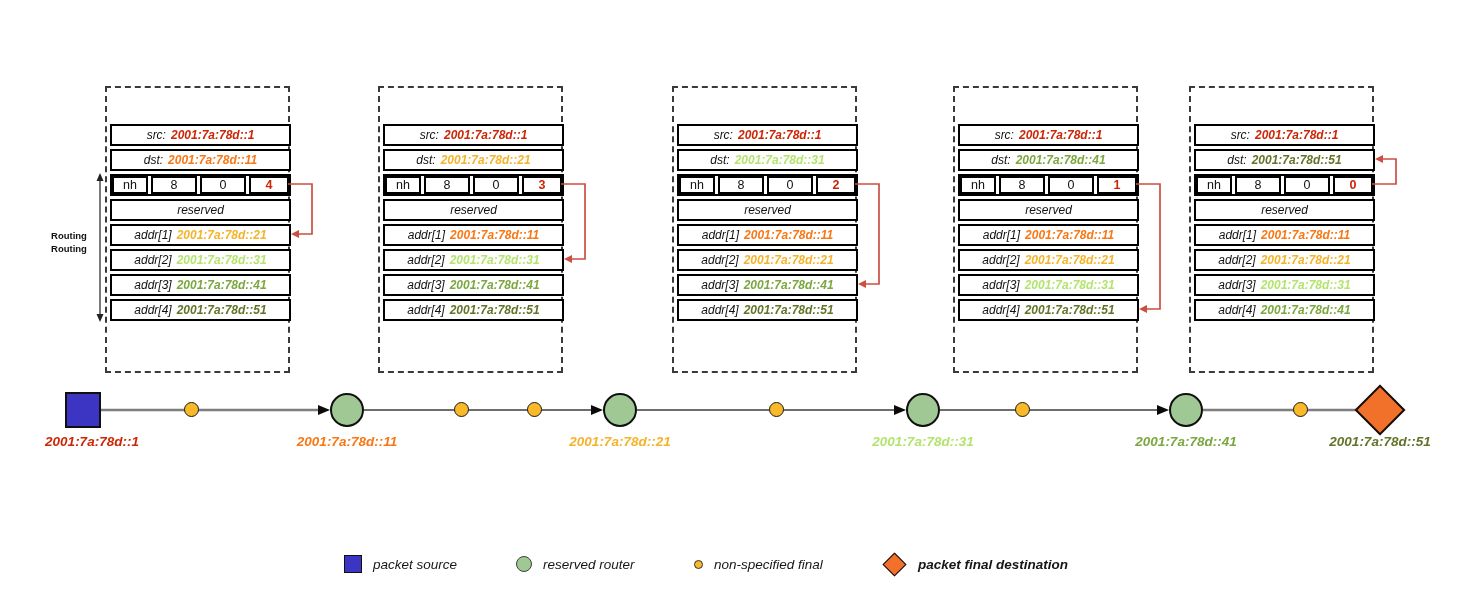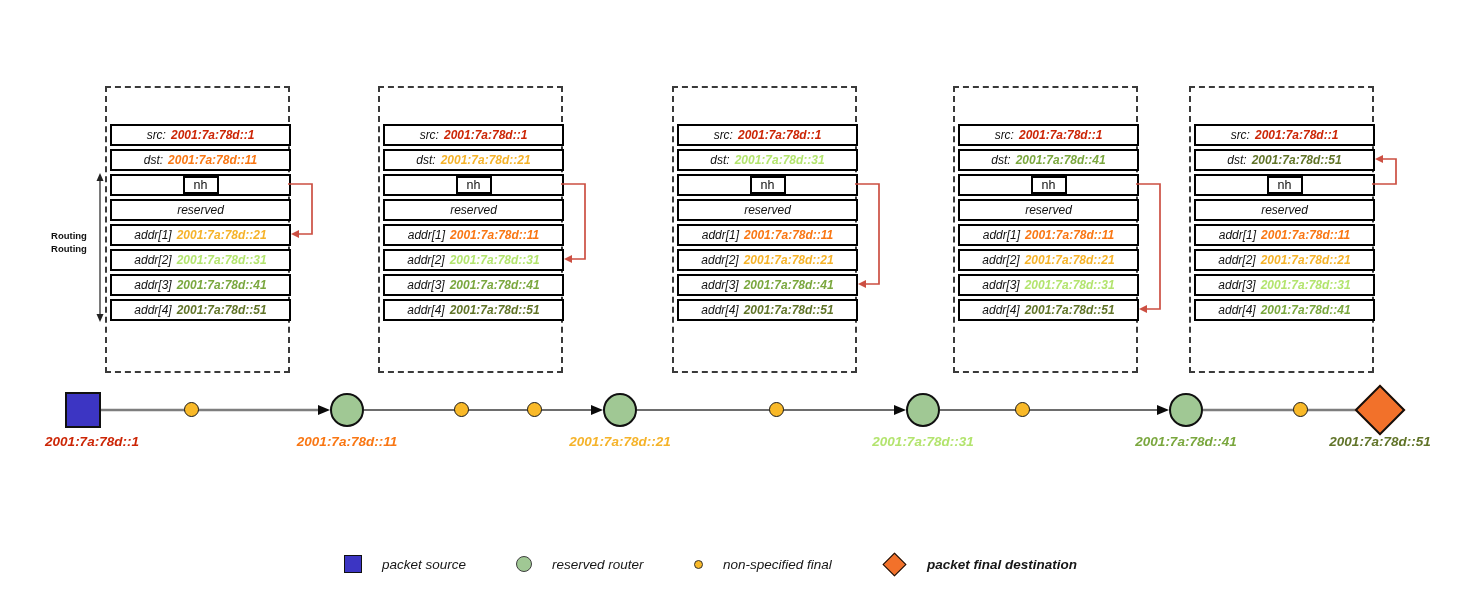--- a/index.html
+++ b/index.html
@@ -8,21 +8,21 @@
 
   
   .pkt-box{position:absolute;top:86px;width:185px;height:287px;border:2px dashed #3a3a3a;
            box-sizing:border-box;background:#fff;}
   .rows{position:absolute;top:36px;left:3px;right:-3px;display:flex;flex-direction:column;gap:3px;}
   .row{height:22px;min-height:22px;box-sizing:border-box;border:2px solid #000;background:#fff;
        display:flex;align-items:center;justify-content:center;gap:5px;font-size:12px;
        font-style:italic;overflow:hidden;}
   .lbl{color:#111;}
   .val{font-weight:bold;white-space:nowrap;}
-  .nh-row{gap:3px;font-style:normal;justify-content:flex-start;flex-direction:column;}
+  .nh-row{gap:3px;font-style:normal;justify-content:flex-start;}
   .nh-cell{box-sizing:border-box;height:100%;border:2px solid #000;display:flex;align-items:center;
            justify-content:center;font-size:12.5px;background:#fff;color:#111;}
   .w-nh{width:36px;}
   .w-num{width:46px;}
   .w-seg{flex:1;}
   .seg-val{font-weight:bold;font-style:normal;}
 
   .routing-label{position:absolute;left:40px;top:230px;width:58px;text-align:center;
                  font-size:9.5px;font-weight:bold;color:#111;line-height:1.35;}
 
@@ -33,21 +33,21 @@
   .circle{position:absolute;width:30px;height:30px;border:2px solid #101010;border-radius:50%;
           box-sizing:content-box;}
   .dot{position:absolute;width:13px;height:13px;border:1.5px solid #1a1a1a;border-radius:50%;
        box-sizing:content-box;}
   .diamond{position:absolute;width:32px;height:32px;border:2px solid #101010;transform:rotate(45deg);
            box-sizing:content-box;}
   .node-label{position:absolute;top:434px;transform:translateX(-50%);font-size:13.5px;
               font-weight:bold;font-style:italic;white-space:nowrap;}
 
   
-  .legend-item{position:absolute;top:549px;height:30px;display:flex;align-items:center;gap:20px;padding-left:8px;}
+  .legend-item{position:absolute;top:549px;height:30px;display:flex;align-items:center;gap:11px;padding-left:8px;}
   .legend-label{font-style:italic;font-size:13.5px;color:#161616;white-space:nowrap;}
   .lg-square{width:16px;height:16px;border:1.5px solid #101010;}
   .lg-circle{width:14px;height:14px;border:1.5px solid #3f3f3f;border-radius:50%;}
   .lg-dot{width:7px;height:7px;border:1px solid #333;border-radius:50%;}
   .lg-diamond{width:15px;height:15px;border:1.5px solid #101010;transform:rotate(45deg);margin:0 4px;}
 </style>
 </head>
 <body>
 
 <div class="stage">

